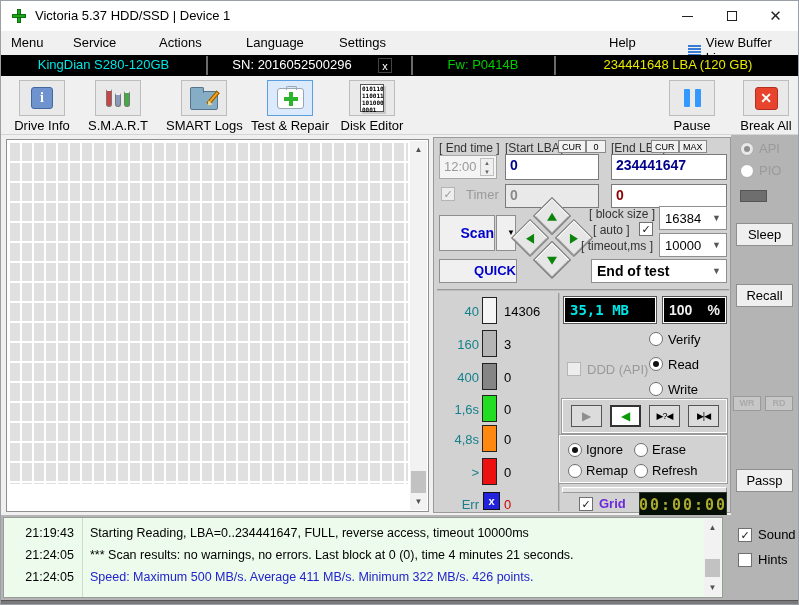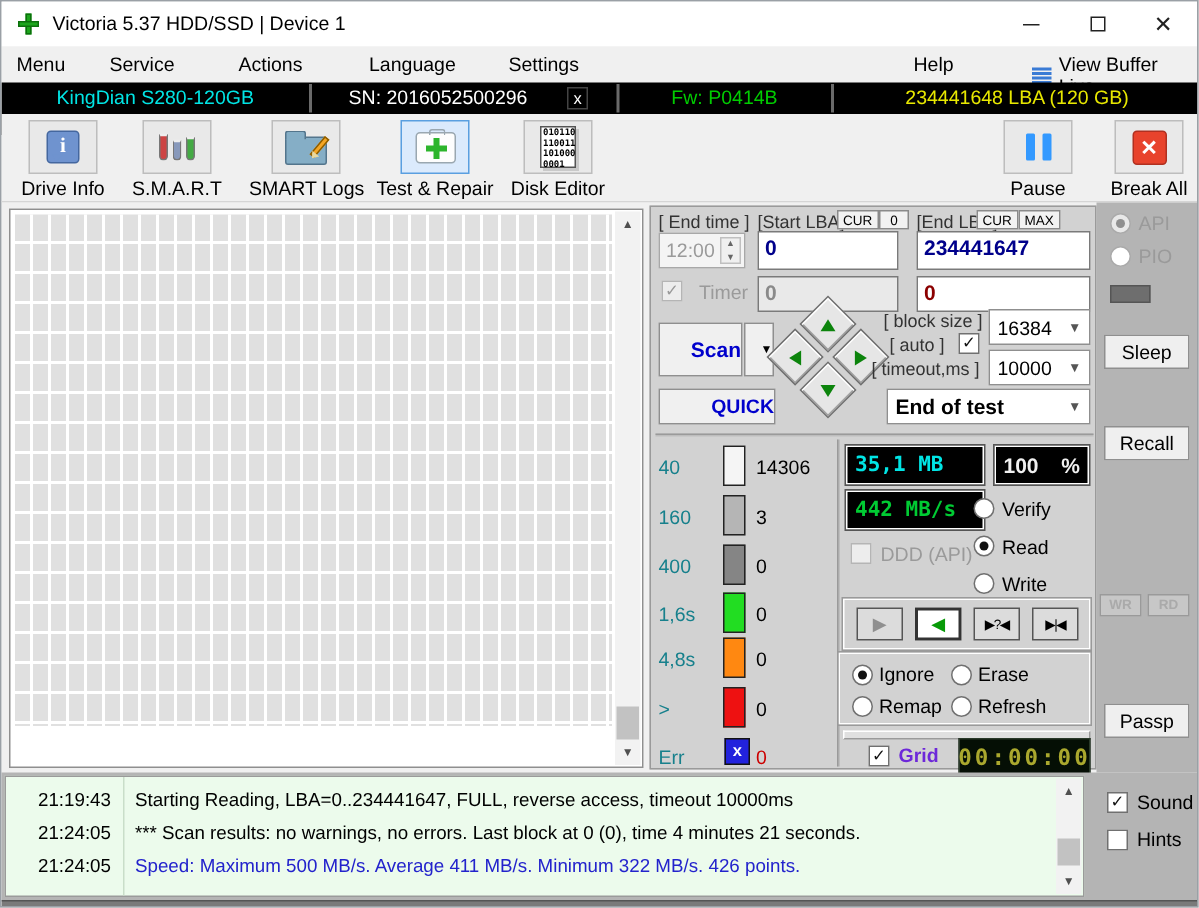--- a/index.html
+++ b/index.html
@@ -98,21 +98,21 @@
   .dbtn { background:#e6e6e6; border:1px solid #6f6f6f; box-shadow:inset 1px 1px 0 #fff, inset -1px -1px 0 #9f9f9f;
           display:flex; align-items:center; justify-content:center; }
   .arr { width:0; height:0; transform:rotate(-45deg); }
   .arr.up    { border-left:5px solid transparent; border-right:5px solid transparent; border-bottom:8px solid #0c840c; }
   .arr.down  { border-left:5px solid transparent; border-right:5px solid transparent; border-top:8px solid #0c840c; }
   .arr.left  { border-top:5px solid transparent; border-bottom:5px solid transparent; border-right:8px solid #0c840c; }
   .arr.right { border-top:5px solid transparent; border-bottom:5px solid transparent; border-left:8px solid #0c840c; }
   .hr { position:absolute; left:436px; top:154px; width:292px; height:2px; background:#bdbdbd; border-top:1px solid #9a9a9a; }
   .vr { position:absolute; left:557px; top:158px; width:2px; height:218px; background:#bdbdbd; border-left:1px solid #9a9a9a; }
 
-  .stat-label { position:absolute; width:40px; color:#17808c; font-size:13px; }
+  .stat-label { position:absolute; width:40px; text-align:right; color:#17808c; font-size:13px; }
   .stat-block { position:absolute; left:481px; width:15px; height:27px; border:1px solid #222; }
   .stat-count { position:absolute; left:503px; font-size:13px; }
   .xblock { left:482px; width:17px; height:18px; background:#2222dd; border:1px solid #111; color:#fff;
             font-size:11px; font-weight:bold; text-align:center; line-height:16px; }
 
   .led { position:absolute; background:#000; border:1px solid #fff; outline:1px solid #555;
          font-family:"DejaVu Sans Mono", monospace; font-weight:bold; font-size:14px;
          display:flex; align-items:center; padding:0 5px; }
   .led.cyan { color:#00e5e5; } .led.green { color:#00cc33; }
   .led.pct { color:#f0f0f0; justify-content:space-between; font-family:"Liberation Sans", sans-serif; }
@@ -354,21 +354,20 @@
 
     <span class="stat-label" style="left:438px;top:362px">Err</span>
     <span class="stat-block xblock" style="top: 357px; background: rgb(34, 34, 221);"><span>x</span></span>
     <span class="stat-count" style="top: 362px; color: rgb(204, 0, 0);">0</span>
 
     <div class="led cyan" style="left: 563px; top: 162px; width: 92px; height: 26px; color: rgb(0, 229, 229);">35,1 MB</div>
     <div class="led pct" style="left:662px;top:162px;width:63px;height:26px">
       <span>100</span>
       <span>%</span>
     </div>
-    <div class="led green" style="left: 563px; top: 192px; width: 92px; height: 26px; color: rgb(0, 204, 51);">442 MB/s</div>
 
     <span class="radio" style="left:648px;top:197px"></span>
     <span class="rlabel" style="left:667px;top:197px">Verify</span>
     <span class="radio sel" style="left:648px;top:222px"></span>
     <span class="rlabel" style="left:667px;top:222px">Read</span>
     <span class="radio" style="left:648px;top:247px"></span>
     <span class="rlabel" style="left:667px;top:247px">Write</span>
 
     <span class="checkbox dim" style="left:566px;top:227px"></span>
     <span class="rlabel dimtext" style="left:586px;top:227px">DDD (API)</span>

